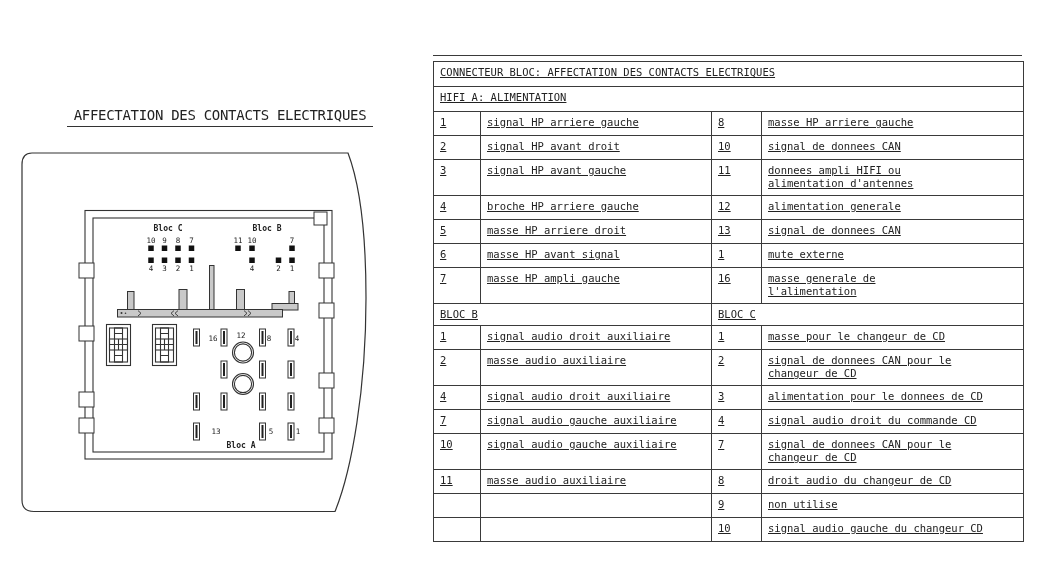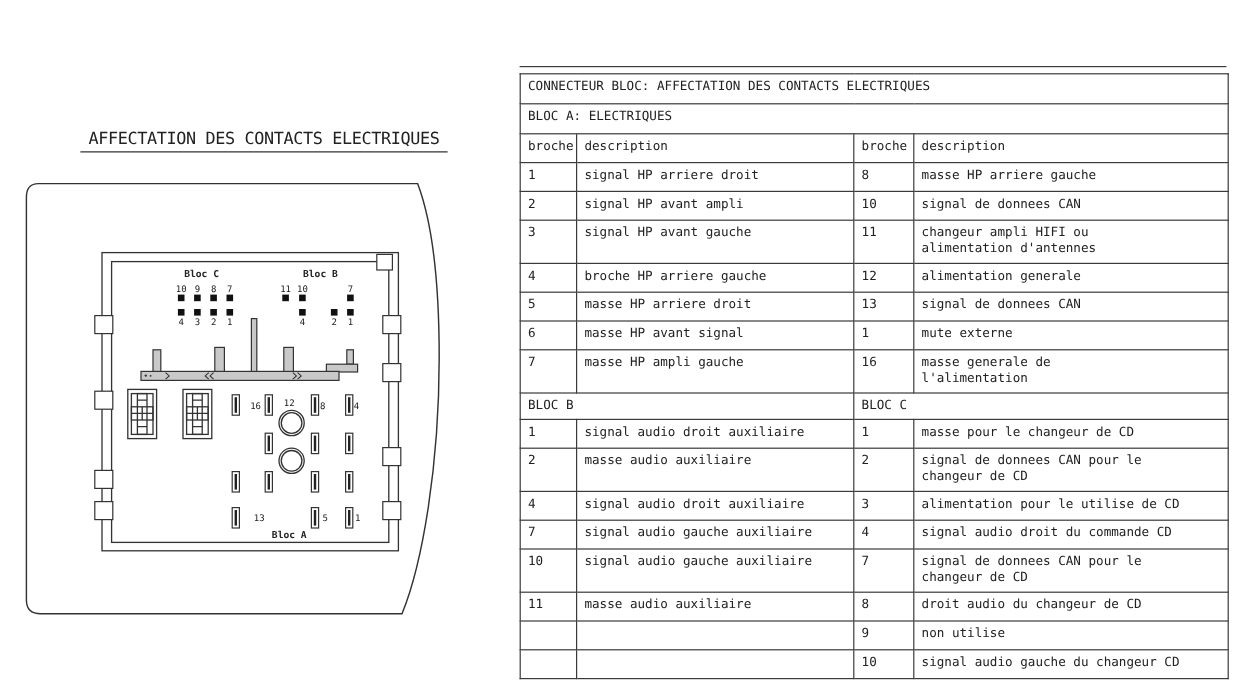--- a/index.html
+++ b/index.html
@@ -11,21 +11,21 @@
   svg.diagram .ttl{font-size:14px;letter-spacing:-0.3px;}
   svg.diagram .bloclbl{font-size:8px;font-weight:bold;}
   svg.diagram .pin{font-size:7.5px;}
   svg.diagram .ln{stroke:#333;fill:none;stroke-width:1.1px;}
   svg.diagram .shape{stroke:#333;fill:#ffffff;stroke-width:1.2px;}
   svg.diagram .gray{fill:#c9c9c9;stroke:#333;stroke-width:1px;}
   svg.diagram .notch{fill:#ffffff;stroke:#333;stroke-width:1px;}
   
   .topline{position:absolute;left:433px;top:55px;width:589px;border-top:1.2px solid #3a3a3a;}
   .pinout-wrap{position:absolute;left:433px;top:61px;width:590px;}
-  table.pinout{border-collapse:collapse;table-layout:fixed;width:590px;}
+  table.pinout{border-collapse:collapse;table-layout:fixed;width:590px;text-decoration:underline;}
   table.pinout td{border:1.2px solid #3a3a3a;font-size:10.5px;line-height:12.5px;
       padding:4px 4px 2px 6px;vertical-align:top;white-space:pre-line;
       box-sizing:border-box;overflow:hidden;}
   td.h1{height:24px;} td.hd{height:36px;} td.ht{height:25px;} td.hs{height:22px;}
 </style>
 </head>
 <body>
 
 <div class="canvas">
 
@@ -172,45 +172,39 @@
         <col style="width:47px">
           <col style="width:231px">
         <col style="width:50px">
           <col style="width:262px">
       </colgroup>
       <tbody id="pinout-body">
           <tr>
             <td colspan="4" class="ht">CONNECTEUR BLOC: AFFECTATION DES CONTACTS ELECTRIQUES</td>
           </tr>
           <tr>
-            <td colspan="4" class="ht">BLOC A: ELECTRIQUES</td>
-          </tr>
-          <tr>
-            <td class="h1">broche</td>
-            <td class="h1">description</td>
-            <td class="h1">broche</td>
-            <td class="h1">description</td>
-          </tr>
-          <tr>
-            <td class="h1">1</td>
-            <td class="h1">signal HP arriere droit</td>
+            <td colspan="4" class="ht">HIFI A: ALIMENTATION</td>
+          </tr>
+          <tr>
+            <td class="h1">1</td>
+            <td class="h1">signal HP arriere gauche</td>
             <td class="h1">8</td>
             <td class="h1">masse HP arriere gauche</td>
           </tr>
           <tr>
             <td class="h1">2</td>
-            <td class="h1">signal HP avant ampli</td>
+            <td class="h1">signal HP avant droit</td>
             <td class="h1">10</td>
             <td class="h1">signal de donnees CAN</td>
           </tr>
           <tr>
             <td class="hd">3</td>
             <td class="hd">signal HP avant gauche</td>
             <td class="hd">11</td>
-            <td class="hd">changeur ampli HIFI ou
+            <td class="hd">donnees ampli HIFI ou
 alimentation d'antennes</td>
           </tr>
           <tr>
             <td class="h1">4</td>
             <td class="h1">broche HP arriere gauche</td>
             <td class="h1">12</td>
             <td class="h1">alimentation generale</td>
           </tr>
           <tr>
             <td class="h1">5</td>
@@ -245,21 +239,21 @@
             <td class="hd">2</td>
             <td class="hd">masse audio auxiliaire</td>
             <td class="hd">2</td>
             <td class="hd">signal de donnees CAN pour le
 changeur de CD</td>
           </tr>
           <tr>
             <td class="h1">4</td>
             <td class="h1">signal audio droit auxiliaire</td>
             <td class="h1">3</td>
-            <td class="h1">alimentation pour le utilise de CD</td>
+            <td class="h1">alimentation pour le donnees de CD</td>
           </tr>
           <tr>
             <td class="h1">7</td>
             <td class="h1">signal audio gauche auxiliaire</td>
             <td class="h1">4</td>
             <td class="h1">signal audio droit du commande CD</td>
           </tr>
           <tr>
             <td class="hd">10</td>
             <td class="hd">signal audio gauche auxiliaire</td>

